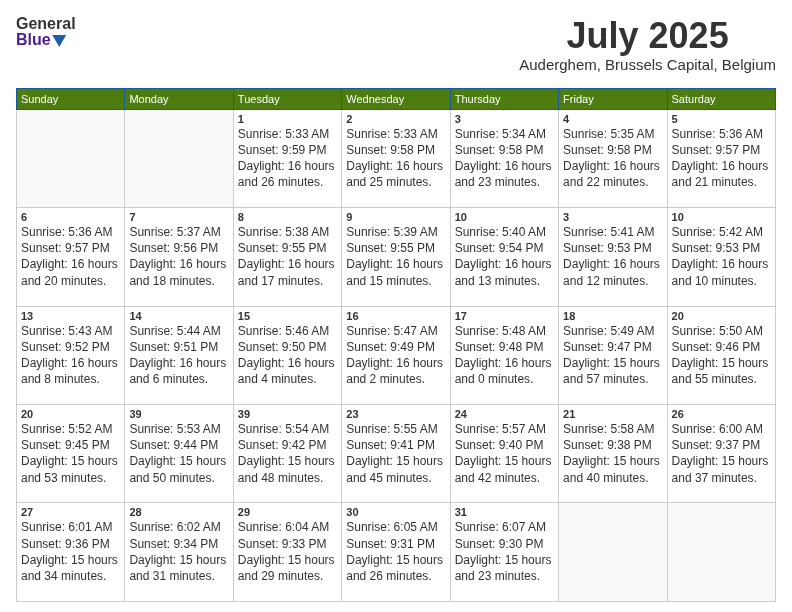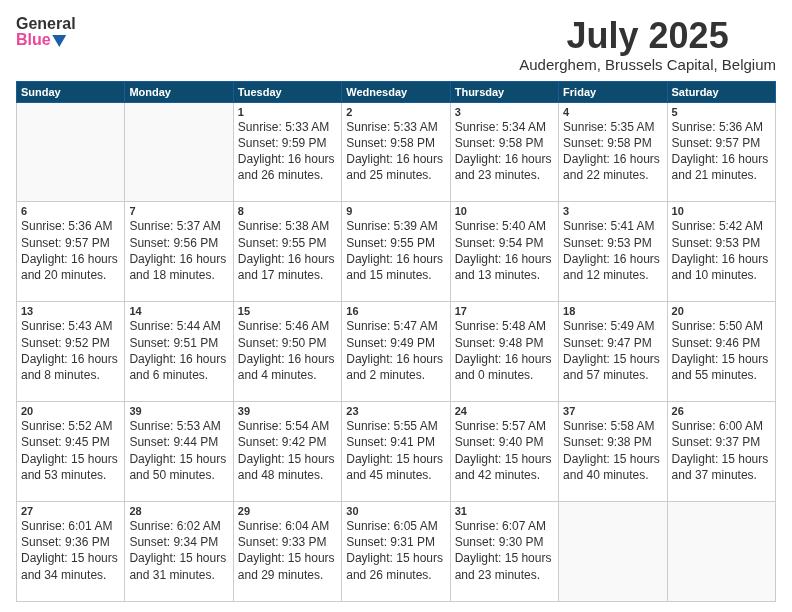--- a/index.html
+++ b/index.html
@@ -14,21 +14,21 @@
       width: 792px;
       height: 612px;
       padding: 16px 16px 10px 16px;
       display: flex;
       flex-direction: column;
     }
     .header {
       display: flex;
       justify-content: space-between;
       align-items: flex-start;
-      margin-bottom: 8px;
+      margin-bottom: 15px;
     }
     .logo {
       display: flex;
       flex-direction: column;
       align-items: flex-start;
     }
     .title-block {
       text-align: center;
     }
     .month-title {
@@ -42,24 +42,24 @@
       color: #333;
     }
     .calendar {
       flex: 1;
       border: 1px solid #ccc;
       border-collapse: collapse;
       width: 100%;
       table-layout: fixed;
     }
     .calendar th {
-      background: #0c4a6e;
+      background: #4d7c0f;
       color: #fff;
       font-size: 11px;
-      font-weight: bold;
+      font-weight: normal;
       padding: 4px 4px;
       border: 1px solid #1a5a9a;
       text-align: left;
     }
     .calendar td {
       border: 1px solid #ccc;
       vertical-align: top;
       padding: 3px 4px;
       font-size: 9.5px;
       color: #333;
@@ -93,21 +93,21 @@
     }
     .logo-line1 {
       font-size: 16px;
       font-weight: bold;
       color: #333;
       line-height: 1;
     }
     .logo-line2 {
       font-size: 16px;
       font-weight: bold;
-      color: #ec4899;
+      color: #4c1d95;
       line-height: 1;
     }
     .logo-arrow {
       display: inline-block;
       margin-left: 4px;
       width: 0;
       height: 0;
       border-top: 7px solid transparent;
       border-bottom: 7px solid transparent;
       border-left: 12px solid #1a5fa8;
@@ -248,21 +248,21 @@
           </td>
           <td>
             <span class="day-num">23</span>
             <div class="day-info">Sunrise: 5:55 AM<br>Sunset: 9:41 PM<br>Daylight: 15 hours<br>and 45 minutes.</div>
           </td>
           <td>
             <span class="day-num">24</span>
             <div class="day-info">Sunrise: 5:57 AM<br>Sunset: 9:40 PM<br>Daylight: 15 hours<br>and 42 minutes.</div>
           </td>
           <td>
-            <span class="day-num">37</span>
+            <span class="day-num">21</span>
             <div class="day-info">Sunrise: 5:58 AM<br>Sunset: 9:38 PM<br>Daylight: 15 hours<br>and 40 minutes.</div>
           </td>
           <td>
             <span class="day-num">26</span>
             <div class="day-info">Sunrise: 6:00 AM<br>Sunset: 9:37 PM<br>Daylight: 15 hours<br>and 37 minutes.</div>
           </td>
         </tr>
         <tr>
           <td>
             <span class="day-num">27</span>

